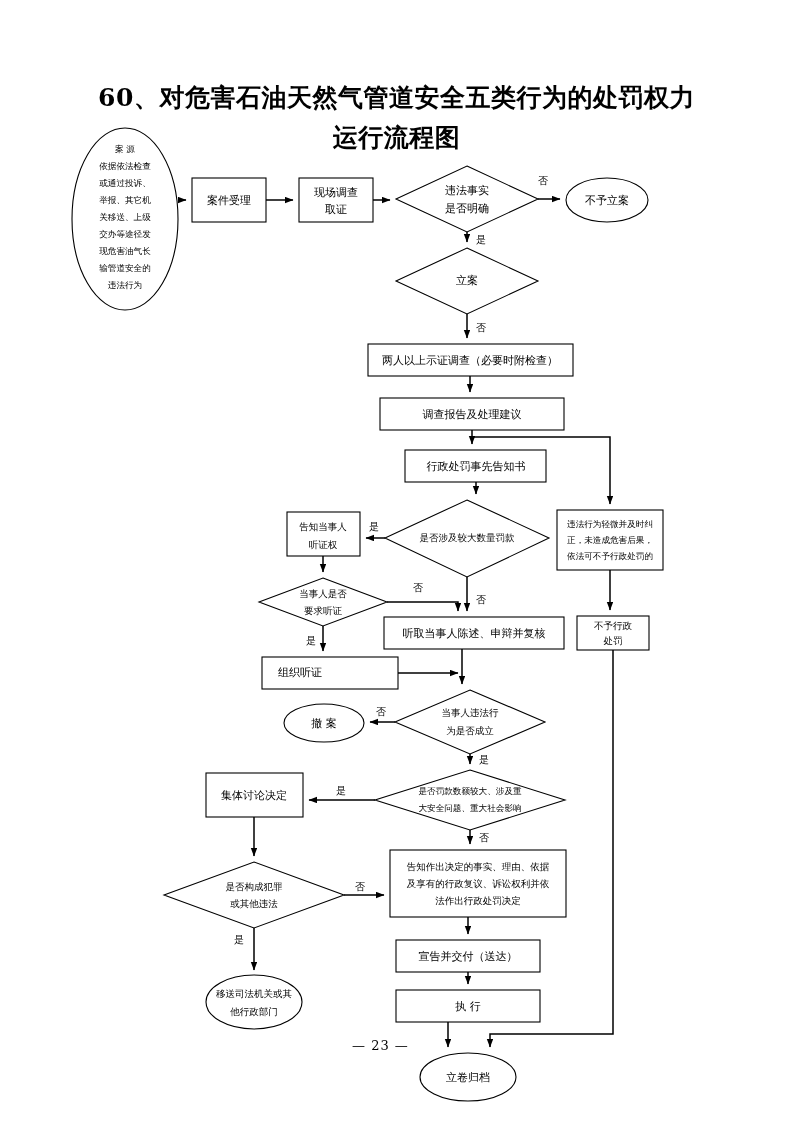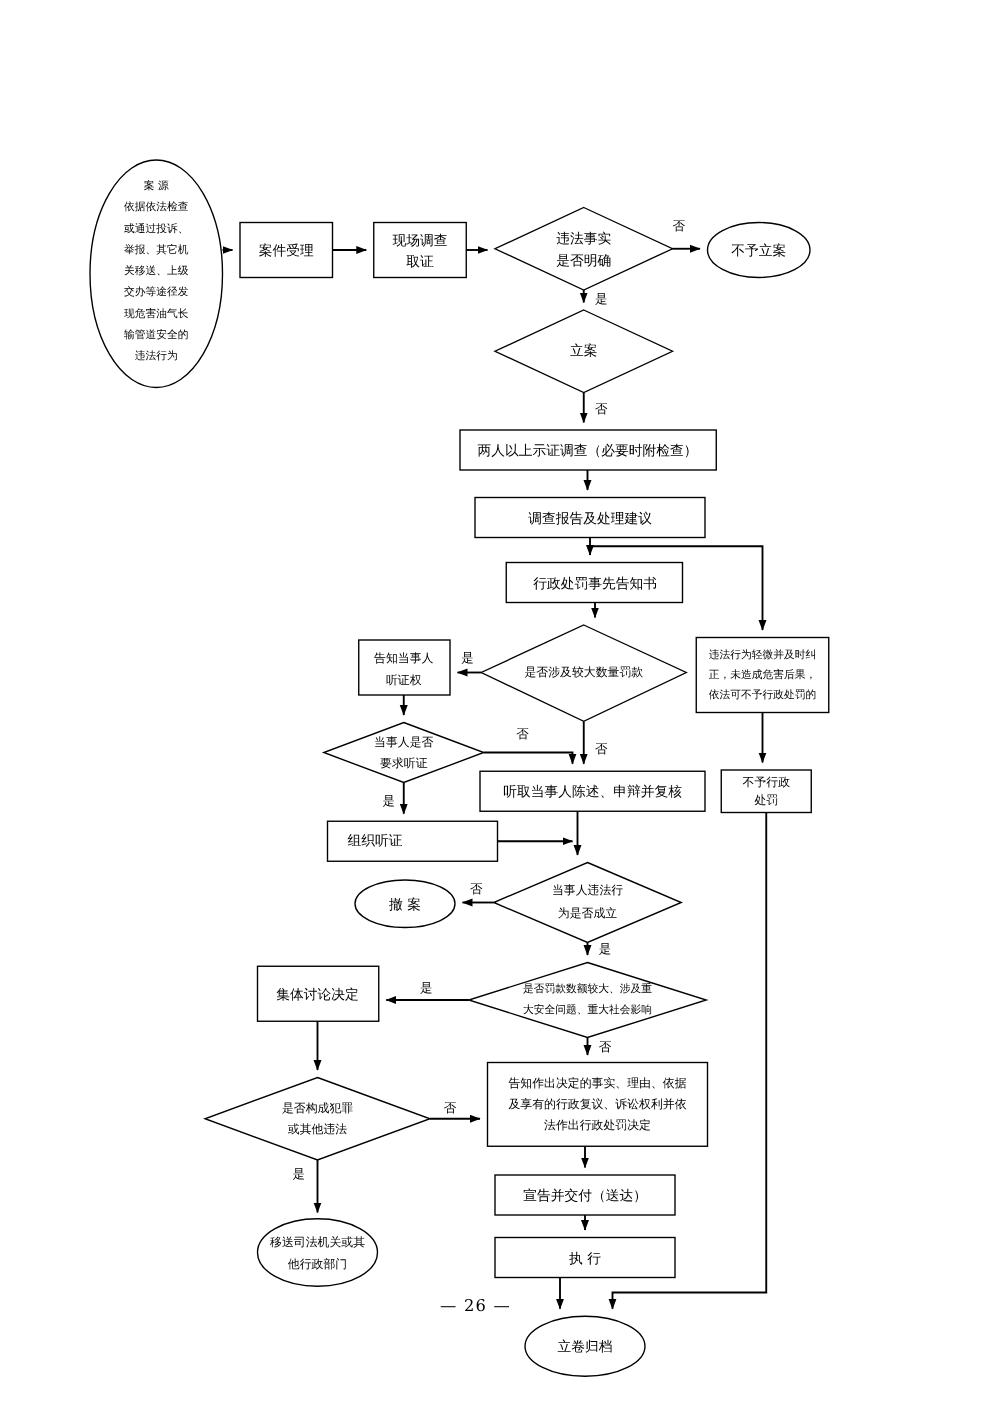--- a/index.html
+++ b/index.html
@@ -64,20 +64,24 @@
   svg#flow .nodetext { font-size: 11px; }
   svg#flow .nodetext-sm { font-size: 9.5px; }
   svg#flow .nodetext-xs { font-size: 8.6px; }
   svg#flow .edgelabel { font-size: 10px; }
 </style>
 </head>
 <body>
 
 <div id="page">
 
+  <div id="title-block">
+    <span class="tline">60、对危害石油天然气管道安全五类行为的处罚权力</span>
+    <span class="tline">运行流程图</span>
+  </div>
 
   <svg id="flow" viewBox="0 0 793 1122">
     <defs>
       <marker id="arr" markerWidth="9" markerHeight="9" refX="8" refY="3.2" orient="auto" markerUnits="userSpaceOnUse">
         <path d="M0,0 L8.5,3.2 L0,6.4 z" fill="#000000"></path>
       </marker>
     </defs>
 
     <g>
       <ellipse class="shape" cx="125" cy="219" rx="53" ry="91"></ellipse>
@@ -300,15 +304,15 @@
       <text class="edgelabel" x="311" y="641">是</text>
       <text class="edgelabel" x="381" y="712">否</text>
       <text class="edgelabel" x="484" y="760">是</text>
       <text class="edgelabel" x="341" y="791">是</text>
       <text class="edgelabel" x="484" y="838">否</text>
       <text class="edgelabel" x="360" y="887">否</text>
       <text class="edgelabel" x="239" y="940">是</text>
     </g>
   </svg>
 
-  <div id="page-number">— 26 —</div>
+  <div id="page-number">— 23 —</div>
 
 </div>
 
 </body></html>

